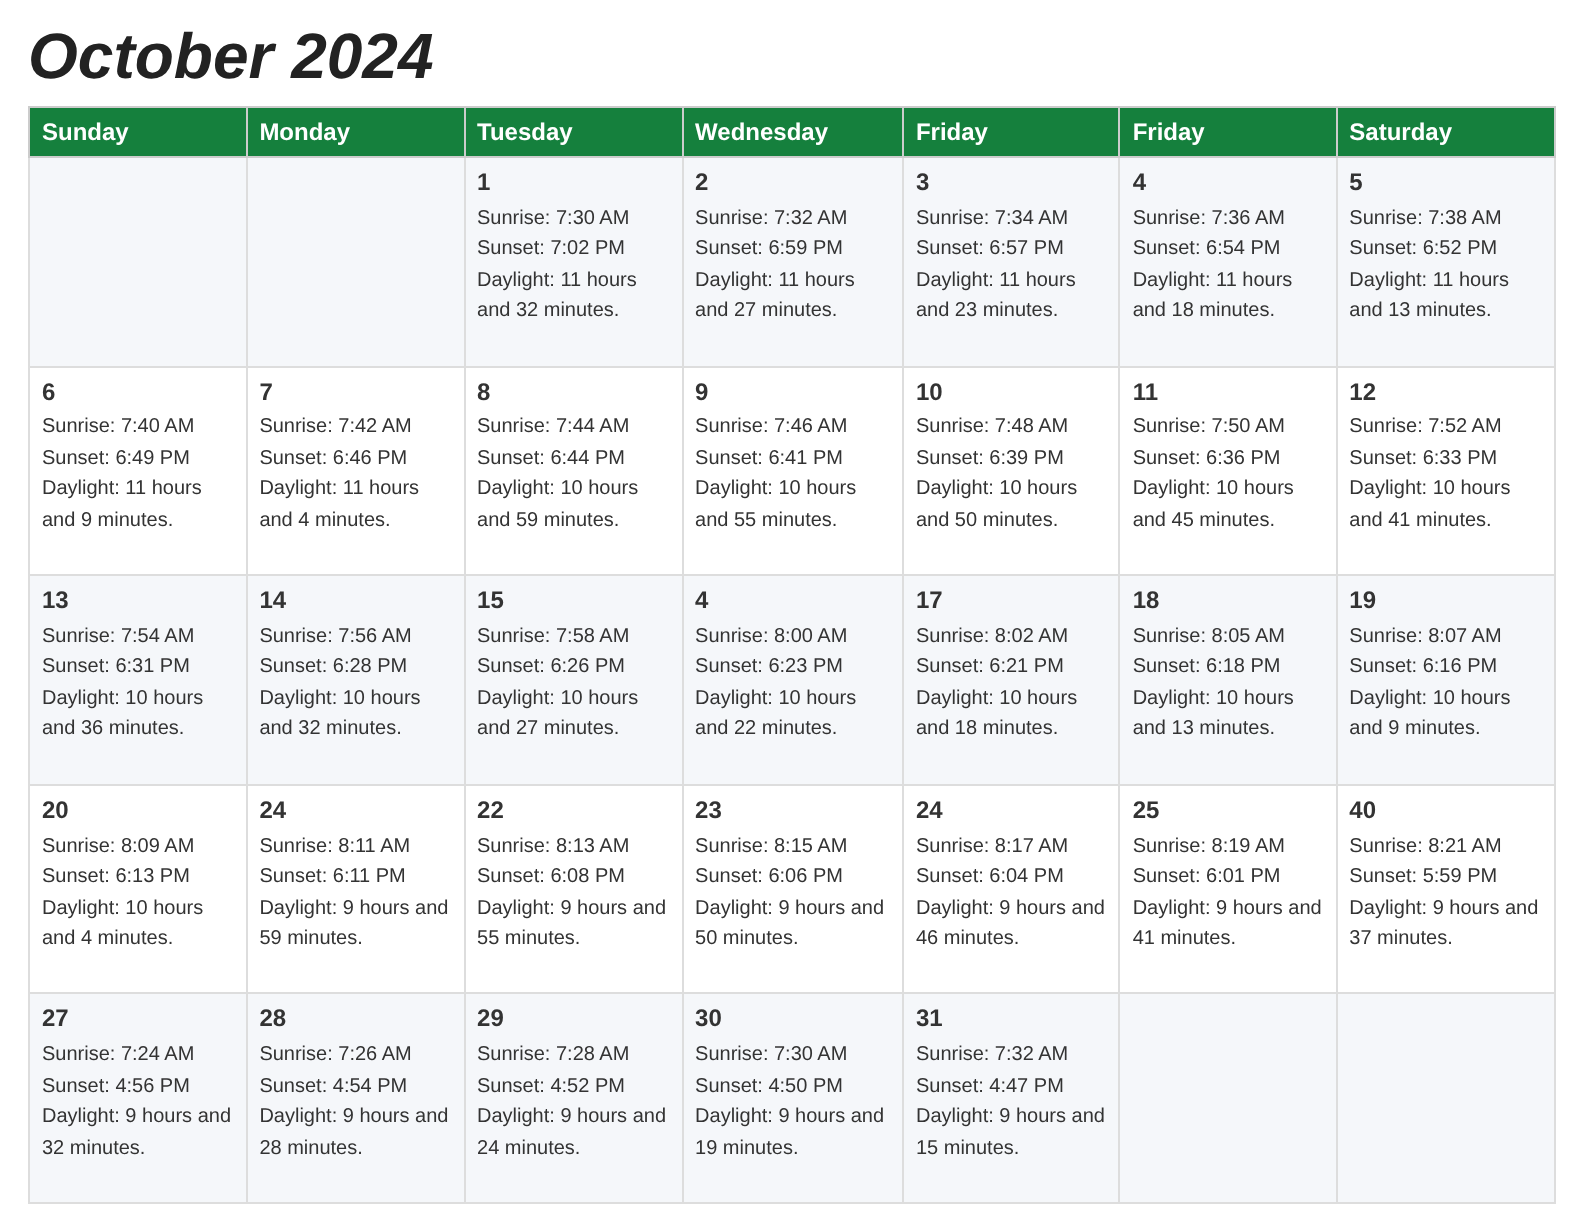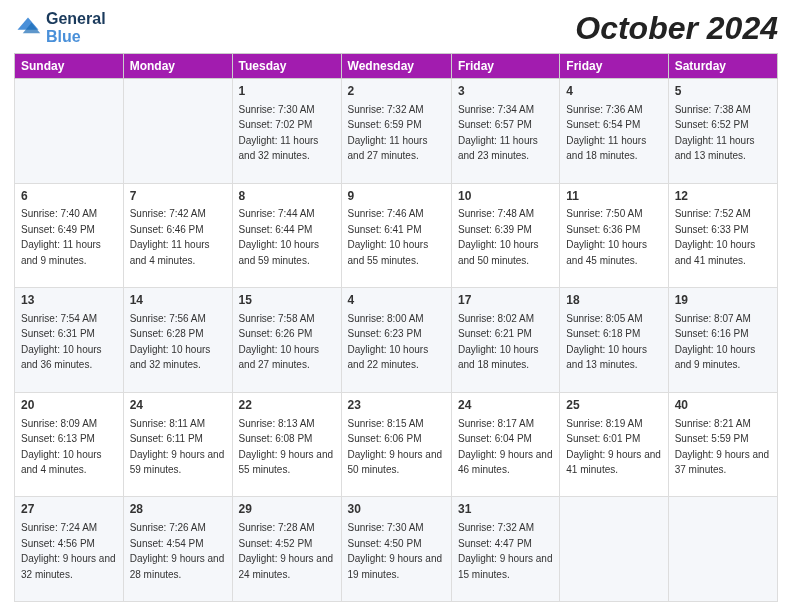--- a/index.html
+++ b/index.html
@@ -45,21 +45,21 @@
       font-size: 14px;
       color: #444;
     }
     .calendar-table {
       width: 100%;
       border-collapse: collapse;
       flex: 1;
       font-size: 10.5px;
     }
     .calendar-table thead th {
-      background-color: #a21caf;
+      background-color: #15803d;
       color: #fff;
       text-align: left;
       padding: 5px 6px;
       font-size: 12px;
       font-weight: bold;
       border: 1px solid #ccc;
     }
     .calendar-table tbody td {
       border: 1px solid #ddd;
       vertical-align: top;
@@ -85,31 +85,20 @@
       font-size: 10px;
       color: #333;
       line-height: 1.45;
     }
   </style>
 </head>
 <body>
 
 <div class="page">
   <div class="header">
-    <div class="logo">
-      <svg class="logo-icon" viewBox="0 0 32 32">
-        <rect x="0" y="0" width="32" height="32" fill="none"></rect>
-        <polygon points="16,4 28,18 4,18" fill="#4a90d9"></polygon>
-        <polygon points="20,10 30,22 10,22" fill="#1a6bb5" opacity="0.7"></polygon>
-      </svg>
-      <div>
-        <div style="font-size:16px;font-weight:bold;color:#1a3a5c;line-height:1.1;">General</div>
-        <div style="font-size:16px;font-weight:bold;color:#4a90d9;line-height:1.1;">Blue</div>
-      </div>
-    </div>
     <div class="title-area">
       <div class="month-title">October 2024</div>
     </div>
   </div>
 
   <table class="calendar-table">
     <thead>
       <tr>
         <th>Sunday</th>
         <th>Monday</th>

